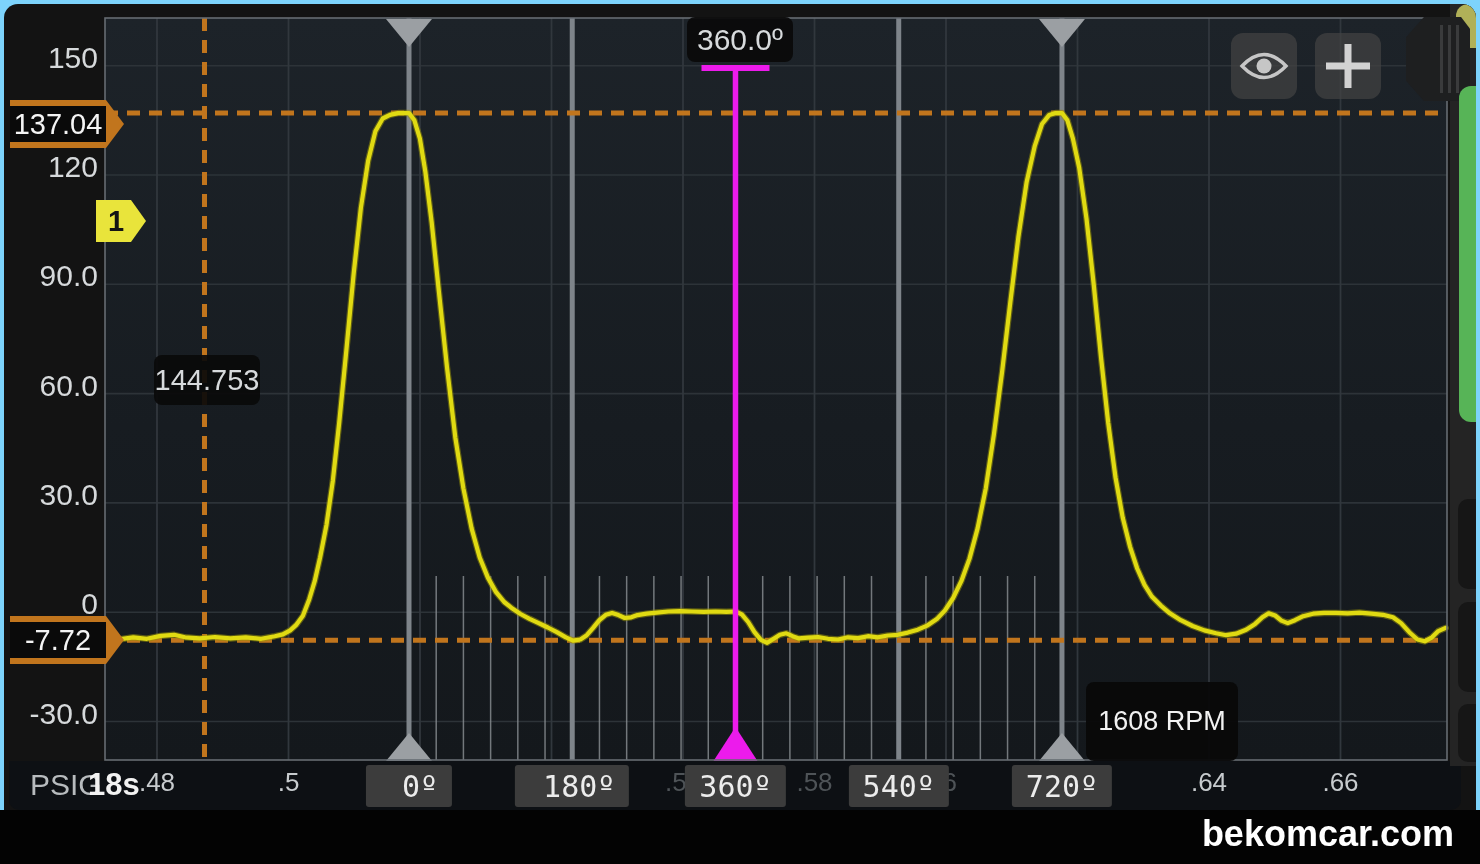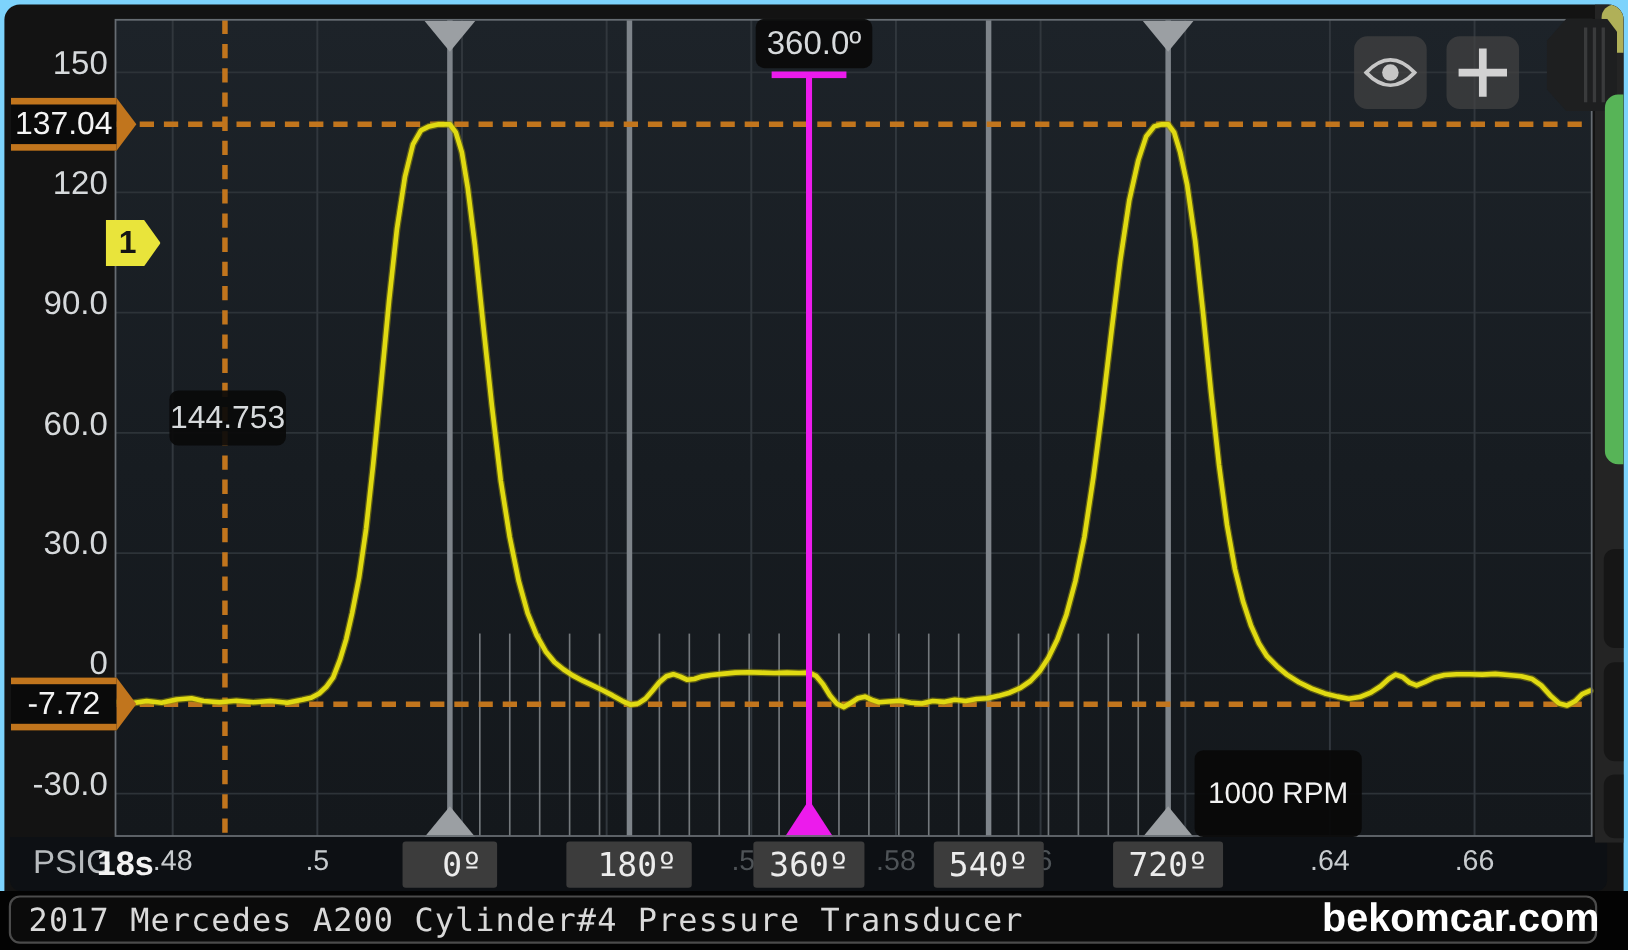--- a/index.html
+++ b/index.html
@@ -128,37 +128,37 @@
     <div id="ylabels">
         <div class="ylab" style="top: 36.69px;">150</div>
         <div class="ylab" style="top: 145.992px;">120</div>
         <div class="ylab" style="top: 255.294px;">90.0</div>
         <div class="ylab" style="top: 364.596px;">60.0</div>
         <div class="ylab" style="top: 473.898px;">30.0</div>
         <div class="ylab" style="top: 583.2px;">0</div>
         <div class="ylab" style="top: 692.502px;">-30.0</div>
       </div>
 
-    <div class="omark" id="omark-high" style="top: 85px;">
+    <div class="omark" id="omark-high" style="top: 96px;">
       <div class="omark-body">137.04</div>
       <div class="omark-arrow"></div>
     </div>
     <div class="omark" id="omark-low" style="top: 612.327px;">
       <div class="omark-body">-7.72</div>
       <div class="omark-arrow"></div>
     </div>
 
     <div class="chbadge">1</div>
 
     <div class="dbox" style="left:150px;top:351px;width:106px;height:50px;font-size:29px;">144.753</div>
 
     <div class="dbox" style="left:683px;top:13px;width:106px;height:45px;font-size:30px;">360.0º</div>
 
     <div class="delta-box" style="left:1082px;top:678px;width:152px;height:79px;">
-      <div>1000 RPM</div>
+      <div>1608 RPM</div>
     </div>
 
 
     <div class="toolbtn" style="left:1227px;top:29px;">
       <svg width="50" height="32" viewBox="0 0 50 32">
         <path d="M3 16 Q25 -7 47 16 Q25 39 3 16 Z" fill="none" stroke="#c6c6c6" stroke-width="3.4"></path>
         <circle cx="25" cy="16" r="7.5" fill="#c6c6c6"></circle>
       </svg>
     </div>
     <div class="toolbtn" style="left:1311px;top:29px;">
@@ -197,18 +197,15 @@
         <i style="left:50px;"></i>
     </div>
     <div class="tab-green"></div>
     <div class="pill" style="top:495px;height:90px;"></div>
     <div class="pill" style="top:598px;height:90px;"></div>
     <div class="pill" style="top:700px;height:58px;"></div>
 
   </div>
 
   <div class="footer">
-    <div class="footer-frame">
-      <span class="footer-title">2017 Mercedes A200 Cylinder#4 Pressure Transducer</span>
-    </div>
     <span class="watermark">bekomcar.com</span>
   </div>
 </div>
 
 </body></html>

